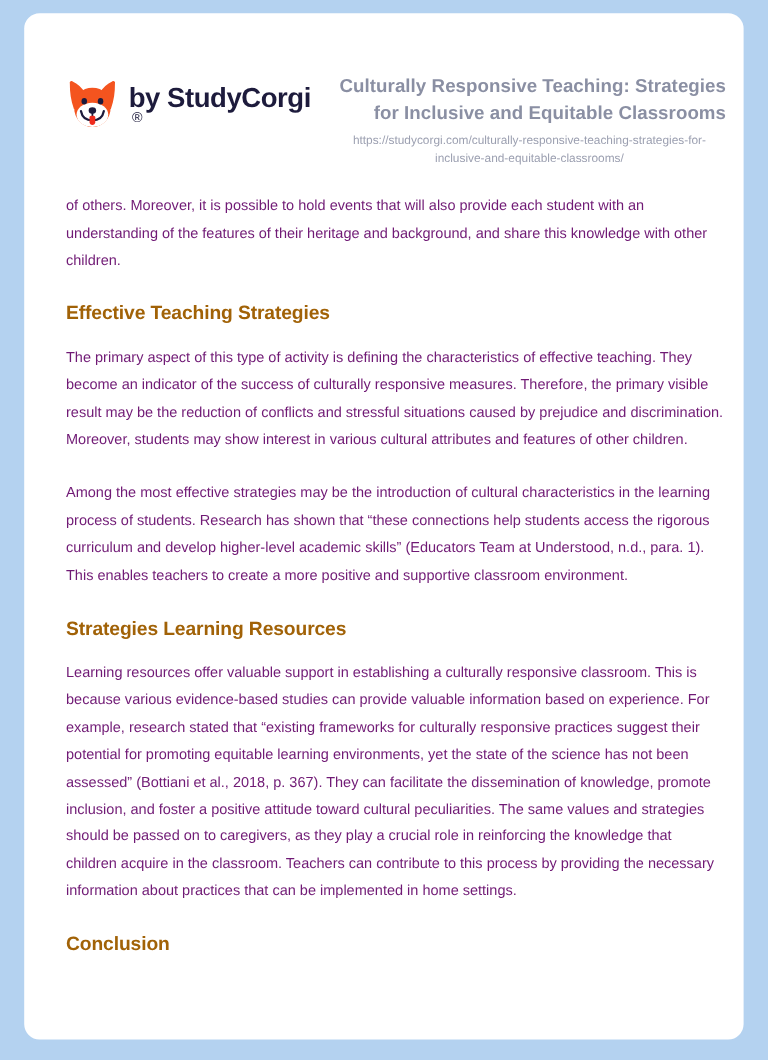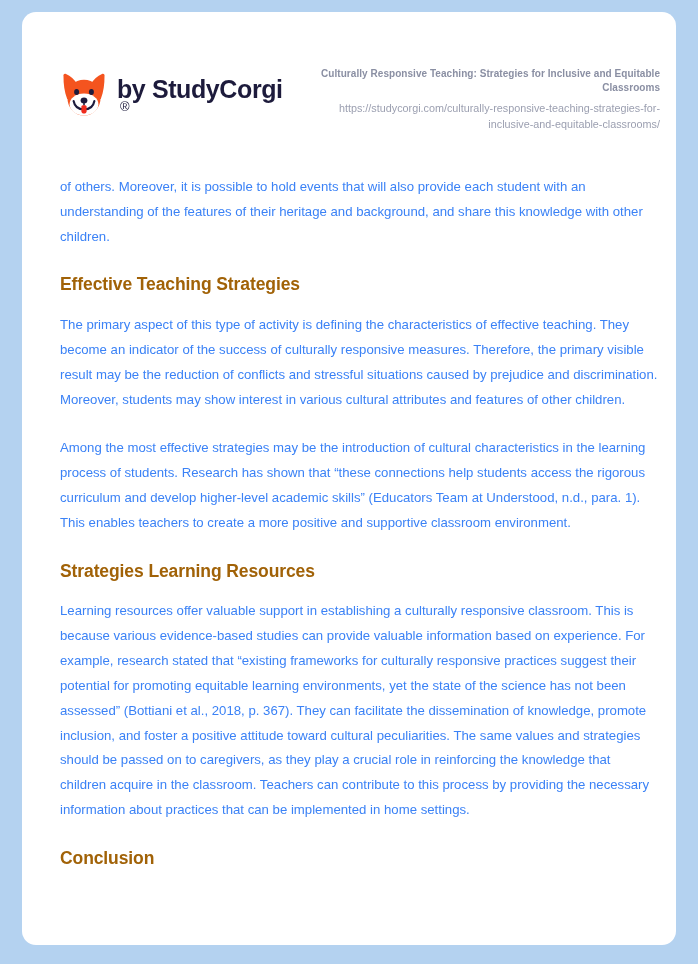--- a/index.html
+++ b/index.html
@@ -82,45 +82,46 @@
 
   .header-meta {
     flex: 1 1 auto;
     text-align: right;
     padding-top: 2px;
     padding-left: 20px;
   }
 
   .header-title {
     color: #8a8fa3;
-    font-size: 10px;
+    font-size: 17px;
     font-weight: bold;
     line-height: 1.42;
     letter-spacing: 0.05px;
   }
 
   .header-url {
     color: #9b9fb0;
     font-size: 10.8px;
     font-weight: normal;
     line-height: 1.42;
     margin-top: 6px;
     word-break: break-word;
+    text-align: center;
   }
 
   
   .doc-body {
     position: absolute;
     left: 38px;
     top: 163px;
     width: 600px;
   }
 
   .para {
-    color: #3b82f6;
+    color: #701a75;
     font-size: 13.2px;
     line-height: 1.88;
     margin-bottom: 24px;
     text-align: left;
   }
 
   .para:last-child { margin-bottom: 0; }
 
   .section-heading {
     color: #a16207;

